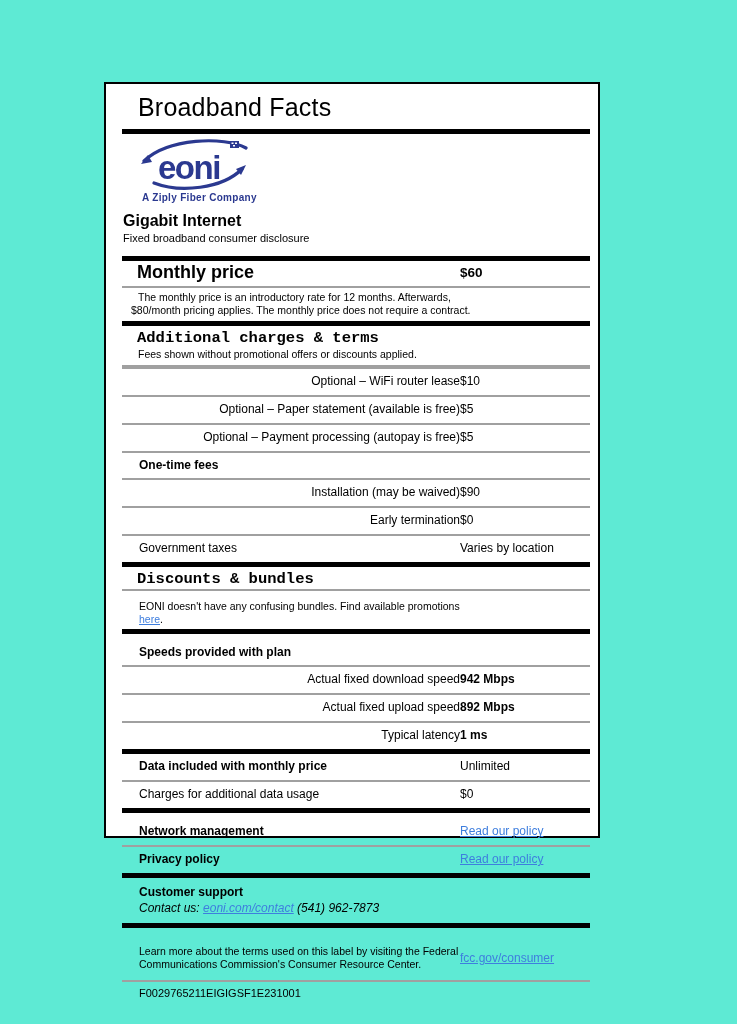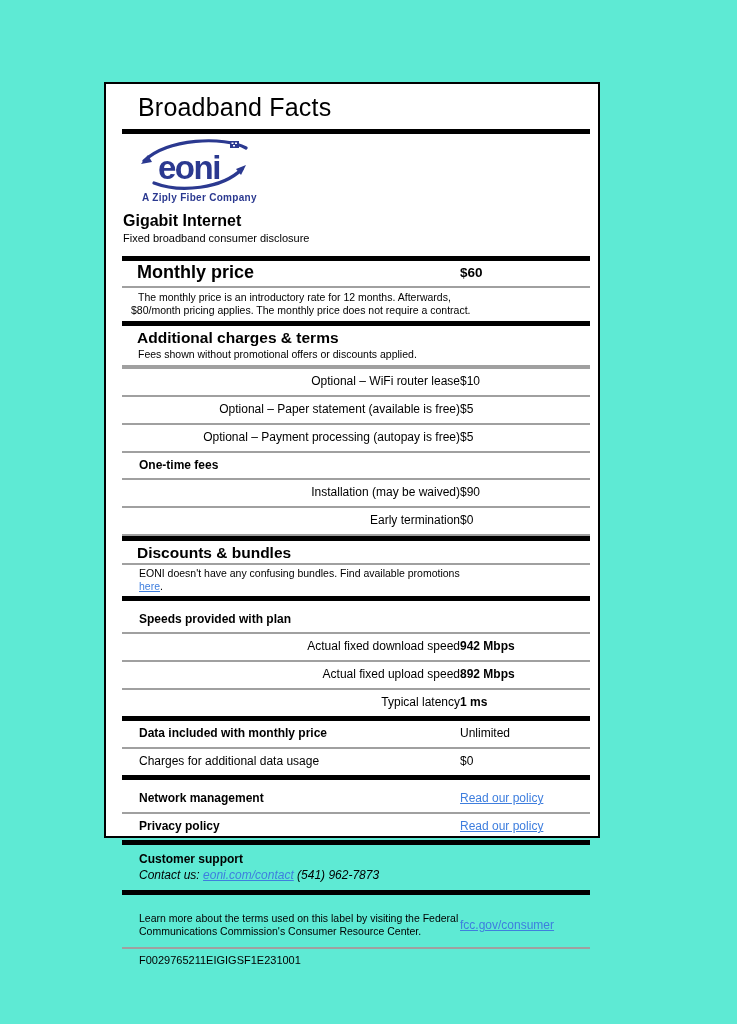--- a/index.html
+++ b/index.html
@@ -65,20 +65,21 @@
   .indent2 .cell-label { padding-left: 30px; text-align: right; }
 
   .head-row { padding: 4px 0 6px 0; }
   .head-row .cell-label { font-size: 18px; font-weight: 700; padding-left: 15px; }
   .head-row .cell-value { font-size: 13.5px; font-weight: 700; }
 
   .section-heading {
     font-size: 15.5px;
     font-weight: 700;
     padding: 3px 0 1px 15px;
+    font-family: Liberation Mono, monospace;
   }
   .section-subtext { font-size: 10.5px; padding: 0 0 4px 16px; line-height: 13px; }
 
   .sub-heading { font-size: 12px; font-weight: 700; padding: 5px 0 6px 17px; }
 
   .note-text {
     font-size: 10.5px;
     line-height: 13px;
     padding: 3px 0 4px 0;
   }
@@ -87,21 +88,21 @@
 
   .bold { font-weight: 700; }
 
   a.link, .link {
     color: #3e7ede;
     text-decoration: underline;
     cursor: pointer;
   }
   .small-note { font-size: 10.5px; line-height: 13px; }
 
-  .discount-body { padding: 2px 0 3px 17px; }
+  .discount-body { padding: 9px 0 3px 17px; }
 
   .gap6 { height: 6px; }
   .gap10 { height: 9px; }
 
   .support-block { padding: 6px 0 7px 17px; }
   .support-heading { font-size: 12px; font-weight: 700; line-height: 16px; }
   .support-contact { font-size: 12px; line-height: 16px; font-style: italic; }
 
   .fcc-row {
     display: grid;
@@ -189,20 +190,24 @@
         <div class="cell-label">Installation (may be waived)</div>
         <div class="cell-value">$90</div>
       </div>
       <div class="rule-thin"></div>
       <div class="row pad-row indent2">
         <div class="cell-label">Early termination</div>
         <div class="cell-value">$0</div>
       </div>
       <div class="rule-thin"></div>
 
+      <div class="row pad-row indent1">
+        <div class="cell-label">Government taxes</div>
+        <div class="cell-value">Varies by location</div>
+      </div>
       <div class="rule-thick"></div>
 
       <div class="section-heading">Discounts &amp; bundles</div>
       <div class="rule-thin"></div>
       <div class="discount-body small-note">
         <span>EONI doesn't have any confusing bundles. Find available promotions</span><br>
         <span class="link">here</span><span>.</span>
       </div>
       <div class="rule-thick"></div>
 

